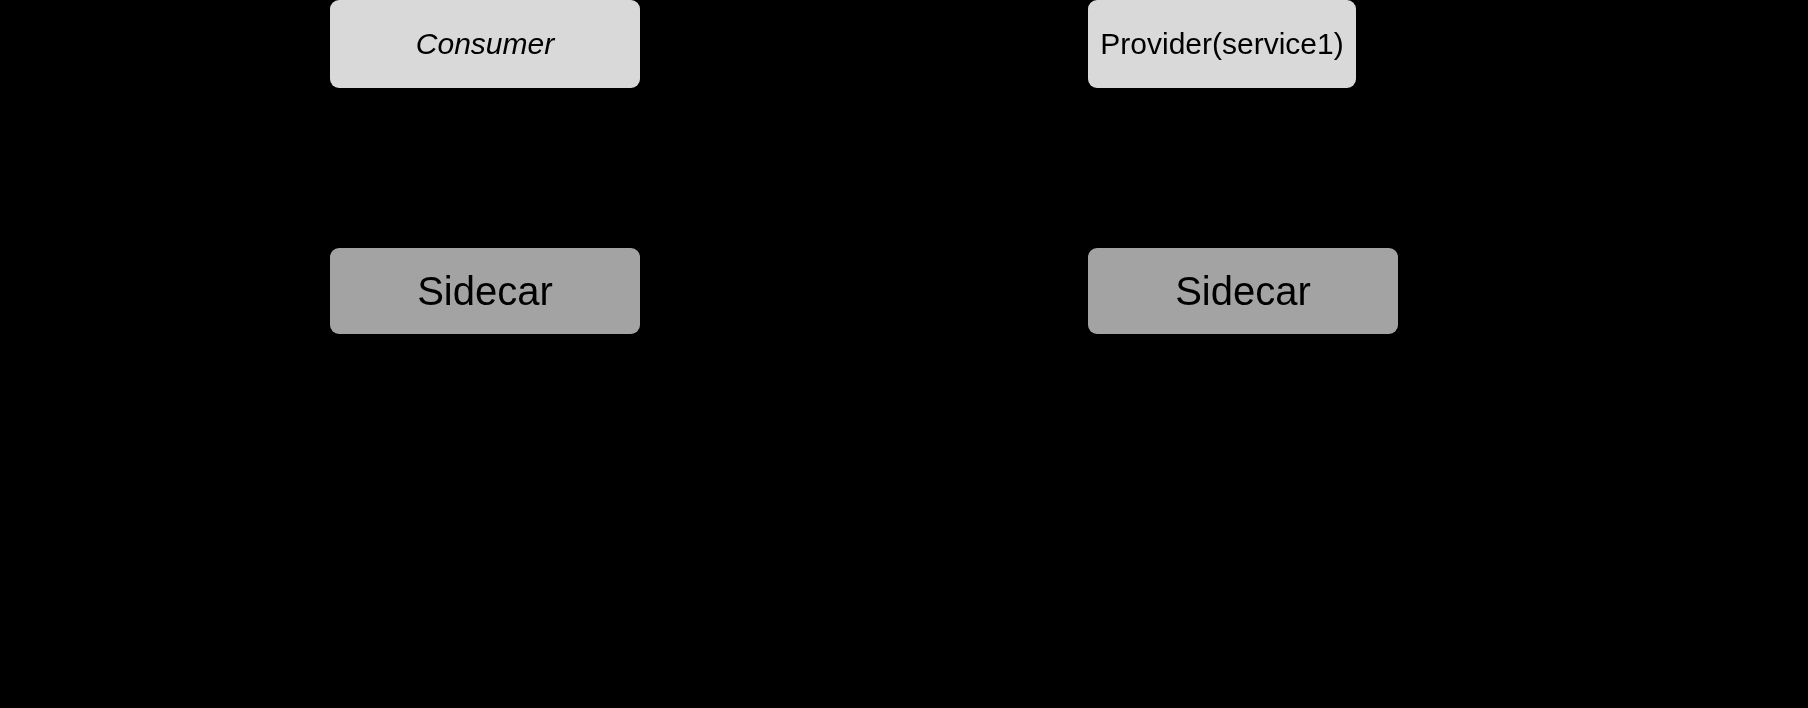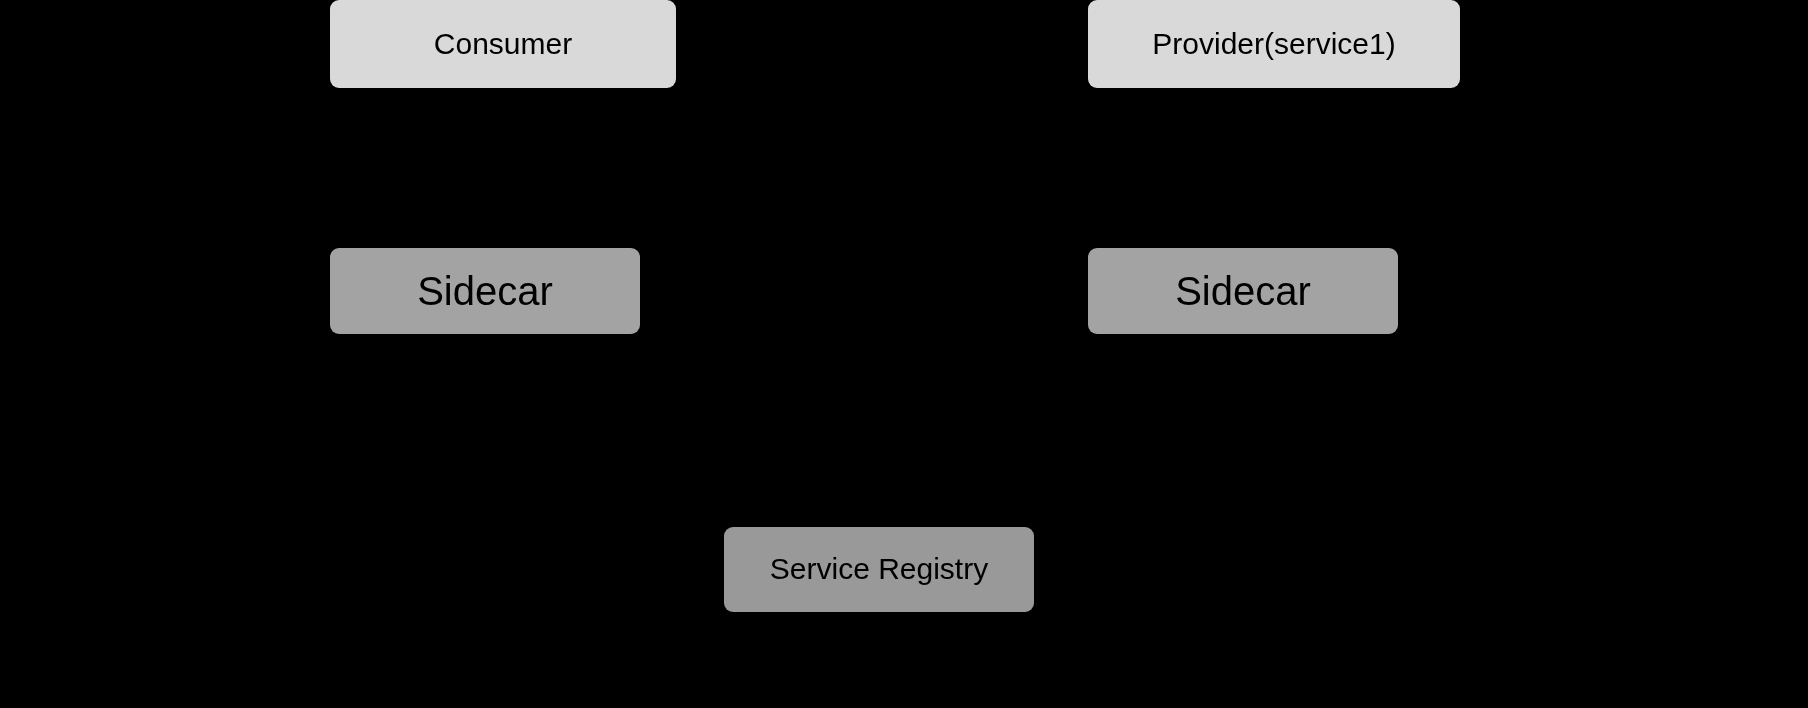--- a/index.html
+++ b/index.html
@@ -64,33 +64,30 @@
   <svg id="edge-layer" viewBox="0 0 1808 708" width="1808" height="708" xmlns="http://www.w3.org/2000/svg">
     <g>
       <polyline points="485,88 485,248" fill="none" stroke="#000000" stroke-width="2"></polyline>
       <polyline points="1243,88 1243,248" fill="none" stroke="#000000" stroke-width="2"></polyline>
       <polyline points="640,291 1088,291" fill="none" stroke="#000000" stroke-width="2"></polyline>
       <polyline points="485,334 485,569 724,569" fill="none" stroke="#000000" stroke-width="2"></polyline>
       <polyline points="1243,334 1243,569 1034,569" fill="none" stroke="#000000" stroke-width="2"></polyline>
     </g>
   </svg>
 
-  <div class="node node-app" id="node-consumer" style="left: 330px; top: 0px; width: 346px; height: 88px; background: rgb(217, 217, 217);">
+  <div class="node node-app" id="node-consumer" style="left: 330px; top: 0px; width: 310px; height: 88px; background: rgb(217, 217, 217); font-style: italic;">
     <span class="node-label">Consumer</span>
   </div>
 
-  <div class="node node-app" id="node-provider" style="left: 1088px; top: 0px; width: 372px; height: 88px; background: rgb(217, 217, 217);">
+  <div class="node node-app" id="node-provider" style="left: 1088px; top: 0px; width: 268px; height: 88px; background: rgb(217, 217, 217);">
     <span class="node-label">Provider(service1)</span>
   </div>
 
   <div class="node node-sidecar" id="node-consumer-sidecar" style="left: 330px; top: 248px; width: 310px; height: 86px; background: rgb(163, 163, 163);">
     <span class="node-label">Sidecar</span>
   </div>
 
   <div class="node node-sidecar" id="node-provider-sidecar" style="left: 1088px; top: 248px; width: 310px; height: 86px; background: rgb(163, 163, 163);">
     <span class="node-label">Sidecar</span>
   </div>
 
-  <div class="node node-registry" id="node-service-registry" style="left: 724px; top: 527px; width: 310px; height: 85px; background: rgb(153, 153, 153);">
-    <span class="node-label">Service Registry</span>
-  </div>
 
 </div>
 
 </body></html>

